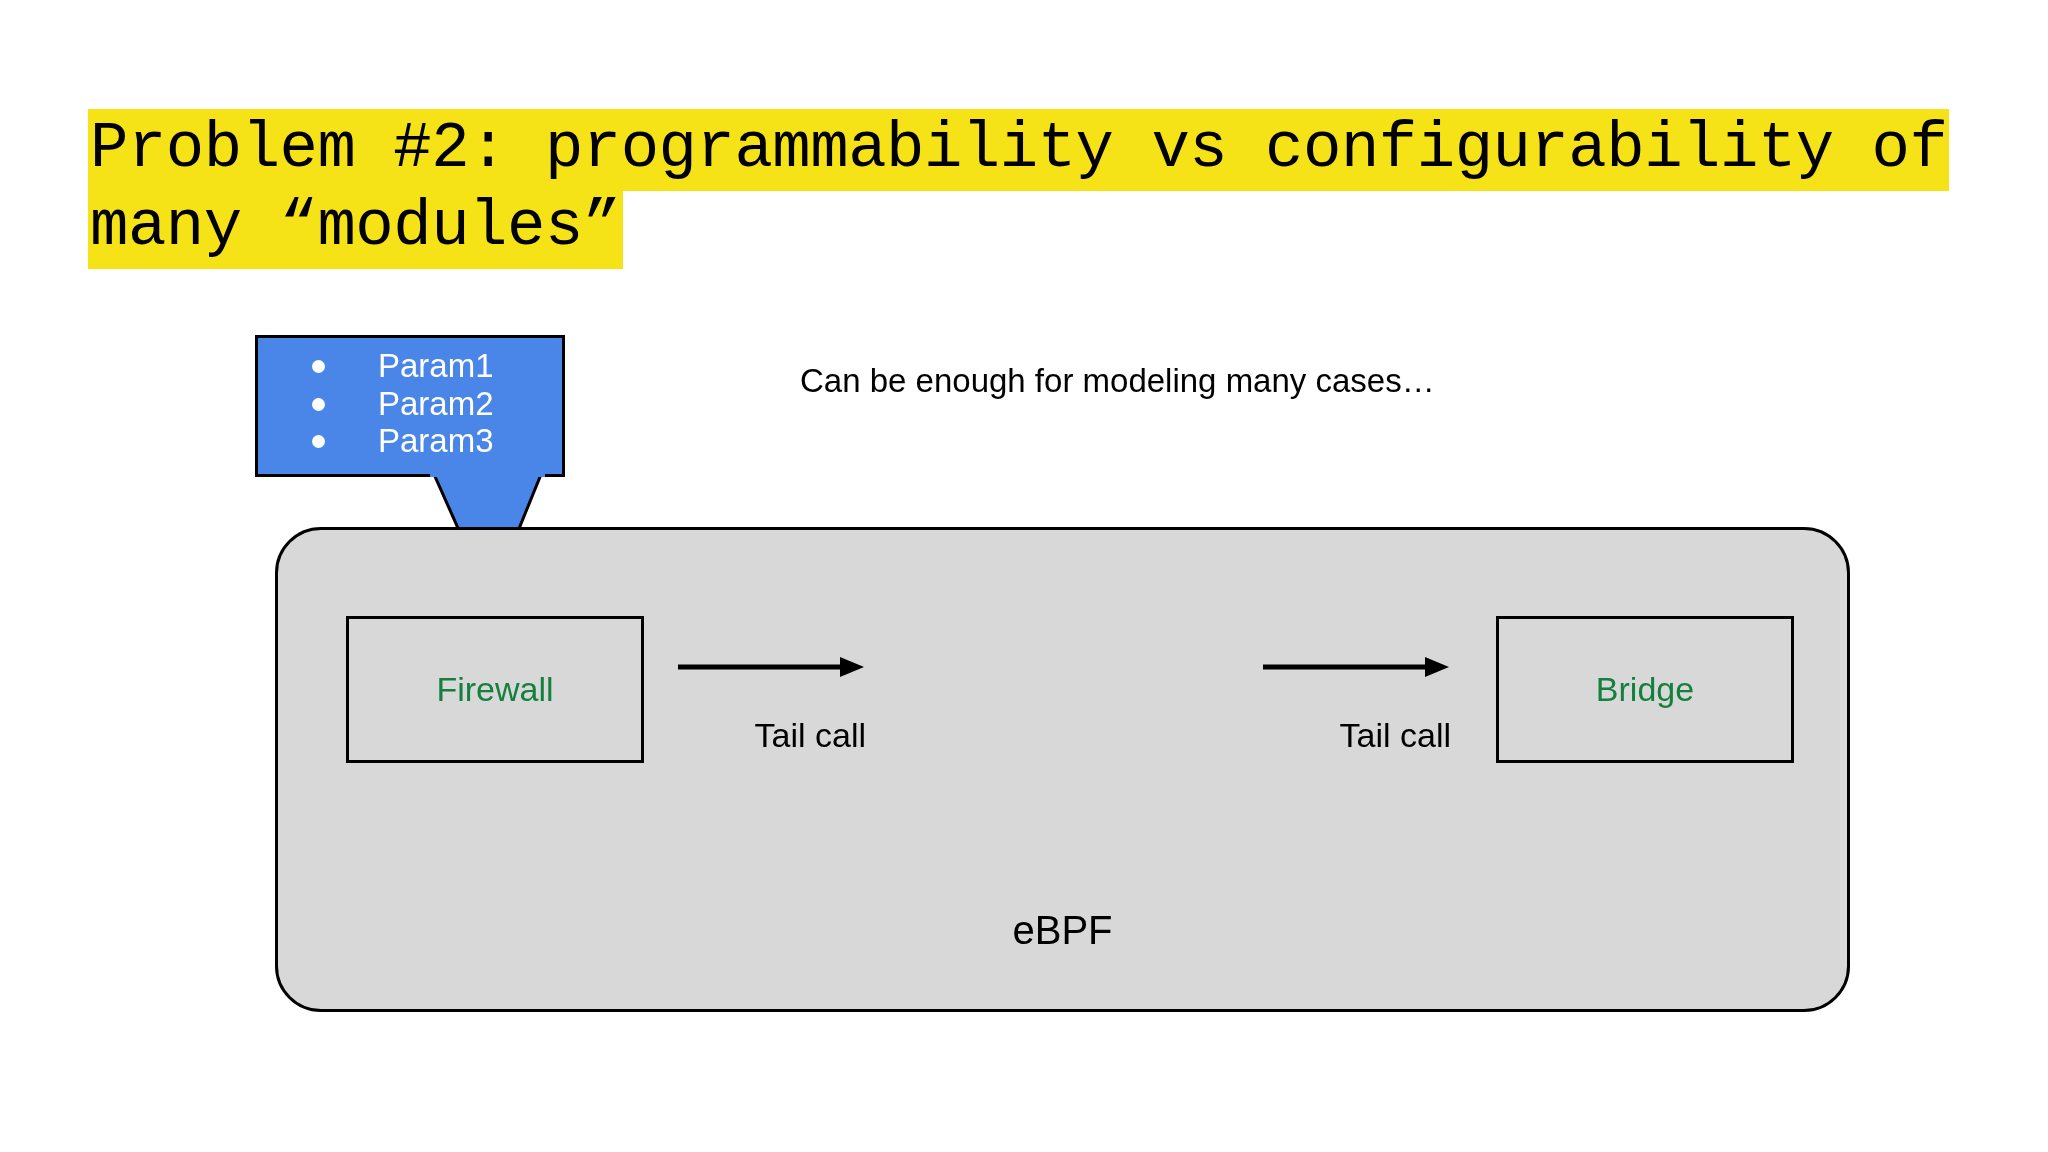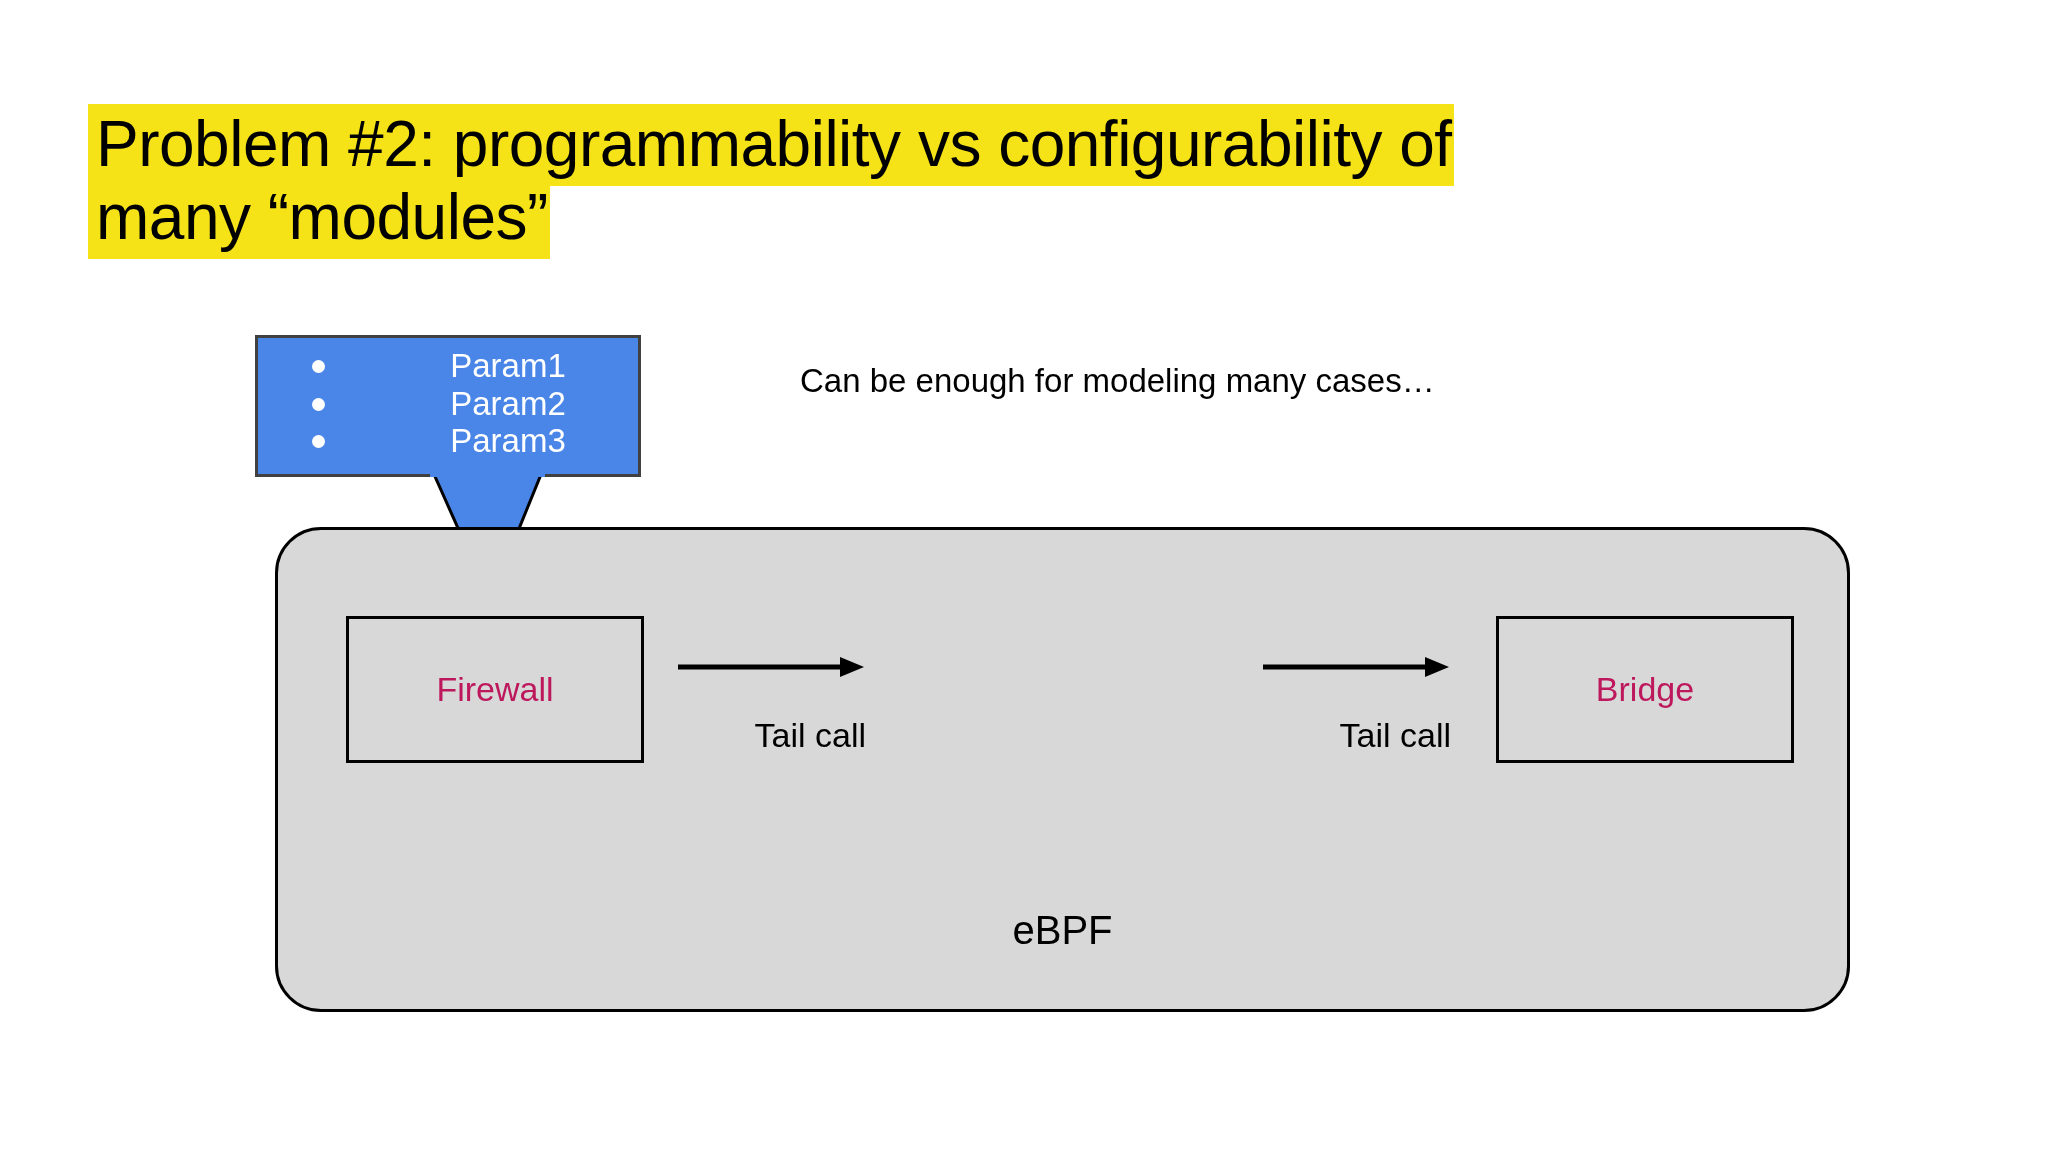--- a/index.html
+++ b/index.html
@@ -29,36 +29,36 @@
     font-size: 64px;
     line-height: 1.02;
     letter-spacing: -0.5px;
     color: #000000;
     white-space: nowrap;
     margin: 0 0 8px 0;
   }
   .title-line > span.hl {
     background: #F8E71C;
     background: #F5E318;
-    padding: 4px 2px 6px 8px;
+    padding: 4px 2px 6px 2px;
     box-decoration-break: clone;
+    font-family: Liberation Mono, monospace;
     -webkit-box-decoration-break: clone;
   }
 
   
   #callout {
     position: absolute;
     left: 255px;
     top: 335px;
-    width: 386px;
+    width: 310px;
     height: 142px;
     background: #4A86E8;
-    border: 3px solid #404040;
+    border: 3px solid #000000;
     box-sizing: border-box;
-    text-align: center;
   }
   #callout-list {
     list-style: none;
     margin: 0;
     padding: 9px 0 0 0;
   }
   #callout-list li {
     position: relative;
     color: #ffffff;
     font-size: 33px;
@@ -130,21 +130,21 @@
     top: 86px;
     width: 298px;
     height: 147px;
     border: 3px solid #000000;
     background: #D8D8D8;
     box-sizing: border-box;
     display: flex;
     align-items: center;
     justify-content: center;
     font-size: 34px;
-    color: #be185d;
+    color: #15803d;
   }
   #box-firewall { left: 68px; }
   #box-nat      { left: 633px; }
   #box-bridge   { left: 1218px; }
 
   
   .arrow-group { position: absolute; top: 125px; }
   #arrow-1 { left: 398px; }
   #arrow-2 { left: 983px; }
   .arrow-svg { display: block; }

